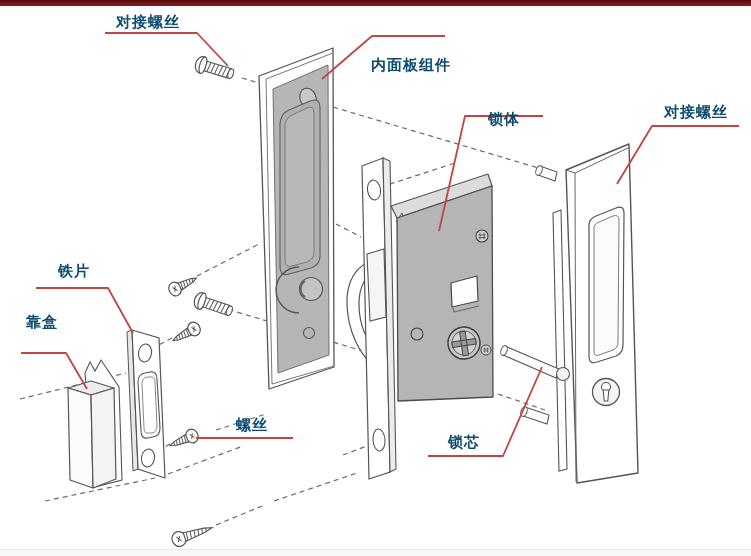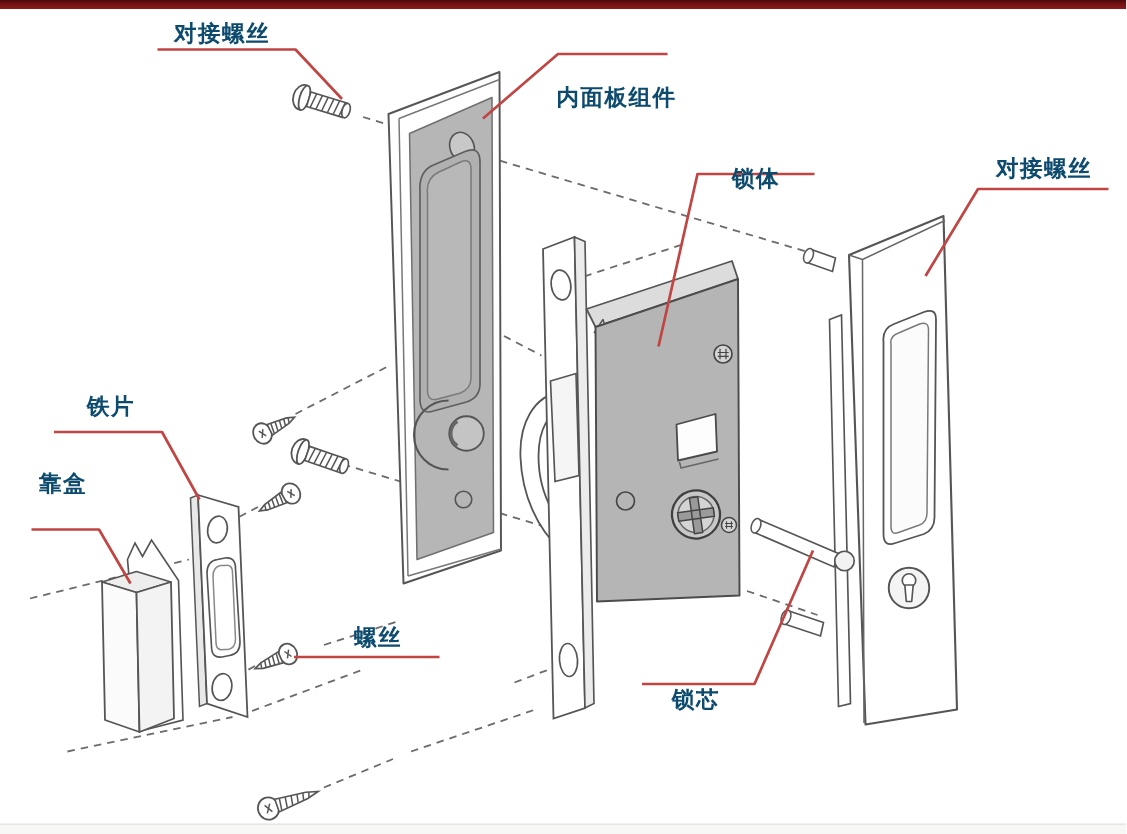--- a/index.html
+++ b/index.html
@@ -179,16 +179,16 @@
     </g>
   </svg>
 
   <div class="part-label" style="left:116px;top:14px;">对接螺丝</div>
   <div class="part-label" style="left:371px;top:13px;margin-top:44px;">内面板组件</div>
   <div class="part-label" style="left:488px;top:111px;">锁体</div>
   <div class="part-label" style="left:664px;top:104px;">对接螺丝</div>
   <div class="part-label" style="left:58px;top:263px;">铁片</div>
   <div class="part-label" style="left:26px;top:314px;">靠盒</div>
   <div class="part-label" style="left:236px;top:417px;">螺丝</div>
-  <div class="part-label" style="left:448px;top:458px;">锁芯</div>
+  <div class="part-label" style="left:448px;top:434px;">锁芯</div>
 
   <div class="bottomstrip"></div>
 </div>
 
 </body></html>

